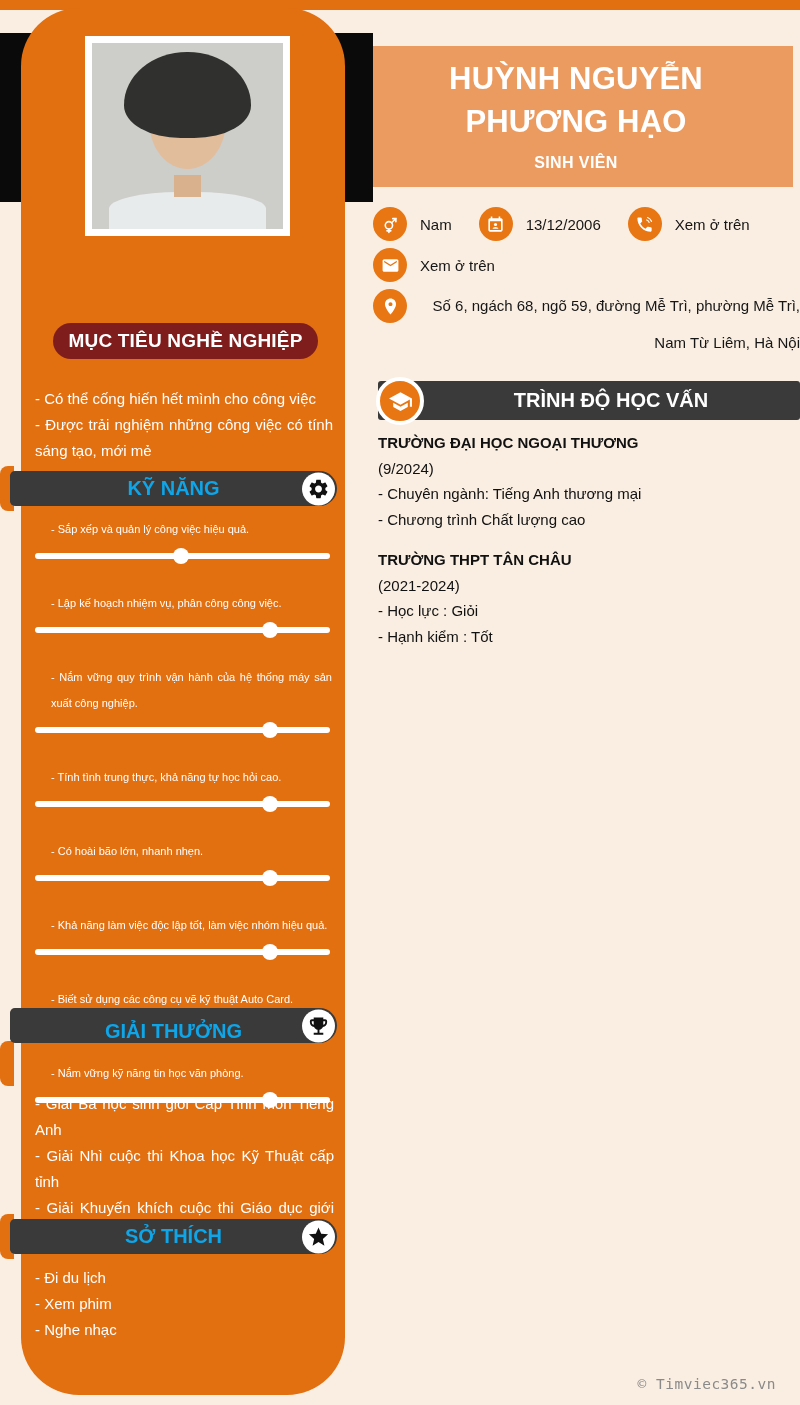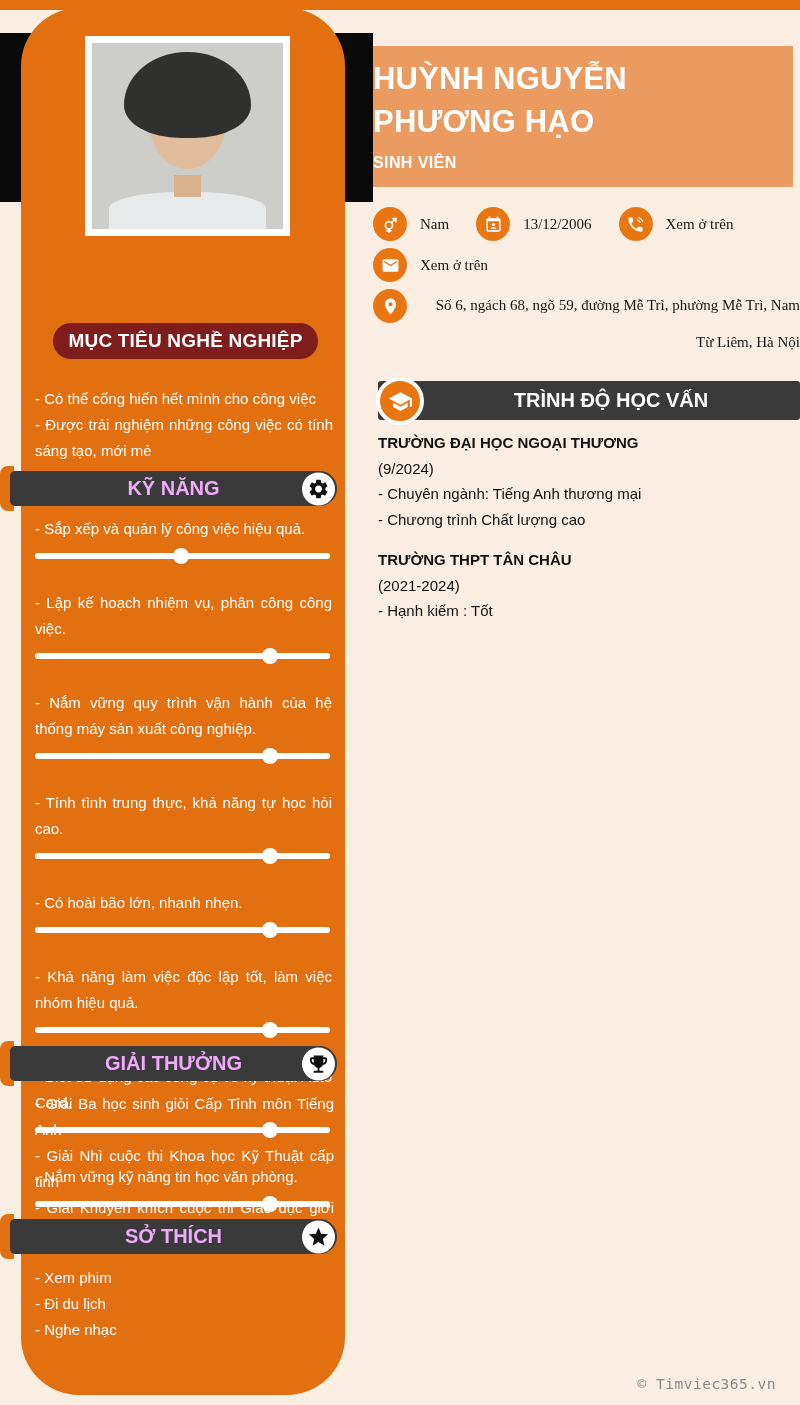--- a/index.html
+++ b/index.html
@@ -31,43 +31,43 @@
 
   .pill-heading{position:absolute;left:32px;top:315px;width:265px;height:36px;background:#7f1d1d;border-radius:18px;
     color:#fff;font-size:19px;font-weight:bold;display:flex;align-items:center;justify-content:center;letter-spacing:.2px;}
 
   .col-text{color:#fff;font-size:15px;line-height:26px;text-align:justify;}
   .objective-text{position:absolute;left:14px;top:378px;width:298px;}
 
   
   .sec-tab{position:absolute;left:-21px;width:14px;height:45px;background:var(--accent);border-radius:8px 0 0 8px;}
   .sec-bar{position:absolute;left:-11px;width:327px;height:35px;background:var(--bar-dark);
-    border-radius:5px 18px 18px 5px;color:#f0abfc;font-size:20px;font-weight:bold;
+    border-radius:5px 18px 18px 5px;color:#0ea5e9;font-size:20px;font-weight:bold;
     display:flex;align-items:center;justify-content:center;}
   .sec-disc{position:absolute;right:2px;top:50%;transform:translateY(-50%);width:33px;height:33px;border-radius:50%;
     background:#fff;display:flex;align-items:center;justify-content:center;}
   .sec-disc svg{width:23px;height:23px;fill:#111;}
 
   .skills-list{position:absolute;left:14px;top:508px;width:297px;}
   .skill{margin-bottom:26px;}
-  .skill-label{color:#fff;font-size:15px;line-height:26px;text-align:justify;}
+  .skill-label{color:#fff;font-size:11px;line-height:26px;text-align:justify;margin-left:16px;}
   .slider{position:relative;height:16px;margin-top:6px;}
   .slider .track{position:absolute;left:0;right:2px;top:50%;transform:translateY(-50%);height:6px;background:#fff;border-radius:3px;}
   .slider .thumb{position:absolute;top:50%;width:16px;height:16px;background:#fff;border-radius:50%;transform:translate(-50%,-50%);}
 
   .awards-list{position:absolute;left:14px;top:1083px;width:299px;}
   .hobbies-list{position:absolute;left:14px;top:1257px;width:299px;text-align:left;}
 
   
-  .name-block{position:absolute;left:373px;top:46px;width:420px;height:141px;background:var(--accent-light);padding:11px 14px 0 0;}
+  .name-block{position:absolute;left:373px;top:46px;width:420px;height:141px;background:var(--accent-light);padding:11px 14px 0 0;text-align:center;}
   .name-line{color:#fff;font-size:31px;font-weight:bold;line-height:43px;letter-spacing:.2px;}
   .role{margin-top:11px;color:#fff;font-size:16px;font-weight:bold;letter-spacing:.4px;}
 
   
-  .contact-row{position:absolute;left:373px;display:flex;align-items:center;gap:27px;font-family:Liberation Serif, serif;}
+  .contact-row{position:absolute;left:373px;display:flex;align-items:center;gap:27px;}
   .pair{display:flex;align-items:center;gap:13px;}
   .pair.top{align-items:flex-start;}
   .icon-circle{flex:0 0 auto;width:34px;height:34px;border-radius:50%;background:var(--icon-orange);
     display:flex;align-items:center;justify-content:center;}
   .icon-circle svg{width:19px;height:19px;}
   .c-text{color:#161616;font-size:15px;}
   .address-text{width:380px;line-height:37px;margin-top:-2px;text-align:right;}
 
   
   .edu-bar{position:absolute;left:378px;top:381px;width:422px;height:39px;background:var(--bar-dark);border-radius:3px;
@@ -170,21 +170,21 @@
       <div class="skill">
         <div class="skill-label">- Nắm vững kỹ năng tin học văn phòng.</div>
         <div class="slider">
           <div class="track"></div>
           <div class="thumb" style="left: 79%;"></div>
         </div>
       </div>
     </div>
 
     <div class="sec-tab" style="top:1033px;"></div>
-    <div class="sec-bar" style="top:1038px;">
+    <div class="sec-bar" style="top:1000px;align-items:flex-end;">
       <span>GIẢI THƯỞNG</span>
       <span class="sec-disc">
         <svg viewBox="0 0 24 24">
             <path d="M19 5h-2V3H7v2H5c-1.1 0-2 .9-2 2v1c0 2.55 1.92 4.63 4.39 4.94.63 1.5 1.98 2.63 3.61 2.96V19H7v2h10v-2h-4v-3.1c1.63-.33 2.98-1.46 3.61-2.96C19.08 12.63 21 10.55 21 8V7c0-1.1-.9-2-2-2zM5 8V7h2v3.82C5.84 10.4 5 9.3 5 8zm14 0c0 1.3-.84 2.4-2 2.82V7h2v1z"></path>
           </svg>
       </span>
     </div>
     <div class="awards-list col-text">
       <div>- Giải Ba học sinh giỏi Cấp Tỉnh môn Tiếng Anh</div>
       <div>- Giải Nhì cuộc thi Khoa học Kỹ Thuật cấp tỉnh</div>
@@ -194,22 +194,22 @@
     <div class="sec-tab" style="top:1206px;"></div>
     <div class="sec-bar" style="top:1211px;">
       <span>SỞ THÍCH</span>
       <span class="sec-disc">
         <svg viewBox="0 0 24 24">
             <path d="M12 17.27 18.18 21l-1.64-7.03L22 9.24l-7.19-.61L12 2 9.19 8.63 2 9.24l5.46 4.73L5.82 21z"></path>
           </svg>
       </span>
     </div>
     <div class="hobbies-list col-text">
+      <div>- Đi du lịch</div>
       <div>- Xem phim</div>
-      <div>- Đi du lịch</div>
       <div>- Nghe nhạc</div>
     </div>
   </div>
 
   <div class="name-block">
     <div class="name-line">HUỲNH NGUYỄN</div>
     <div class="name-line">PHƯƠNG HẠO</div>
     <div class="role">SINH VIÊN</div>
   </div>
 
@@ -282,18 +282,19 @@
   <div class="edu-body">
     <div class="edu-entry">
       <div class="school">TRƯỜNG ĐẠI HỌC NGOẠI THƯƠNG</div>
       <div>(9/2024)</div>
       <div>- Chuyên ngành: Tiếng Anh thương mại</div>
       <div>- Chương trình Chất lượng cao</div>
     </div>
     <div class="edu-entry">
       <div class="school">TRƯỜNG THPT TÂN CHÂU</div>
       <div>(2021-2024)</div>
+      <div>- Học lực : Giỏi</div>
       <div>- Hạnh kiểm : Tốt</div>
     </div>
   </div>
 
   <div class="footer-credit">© Timviec365.vn</div>
 </div>
 
 </body></html>

